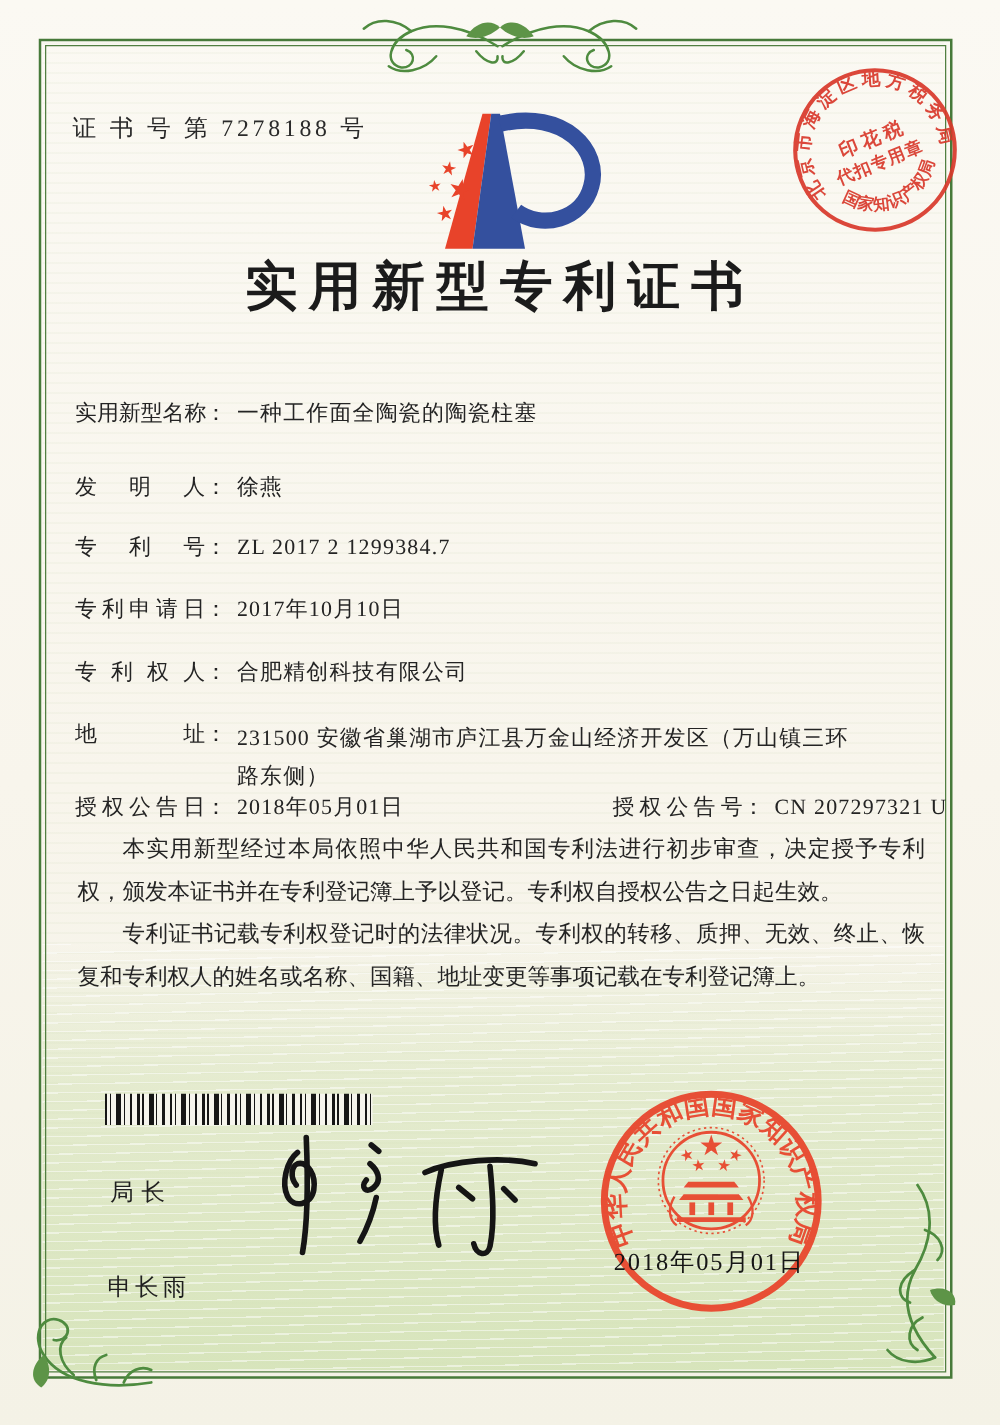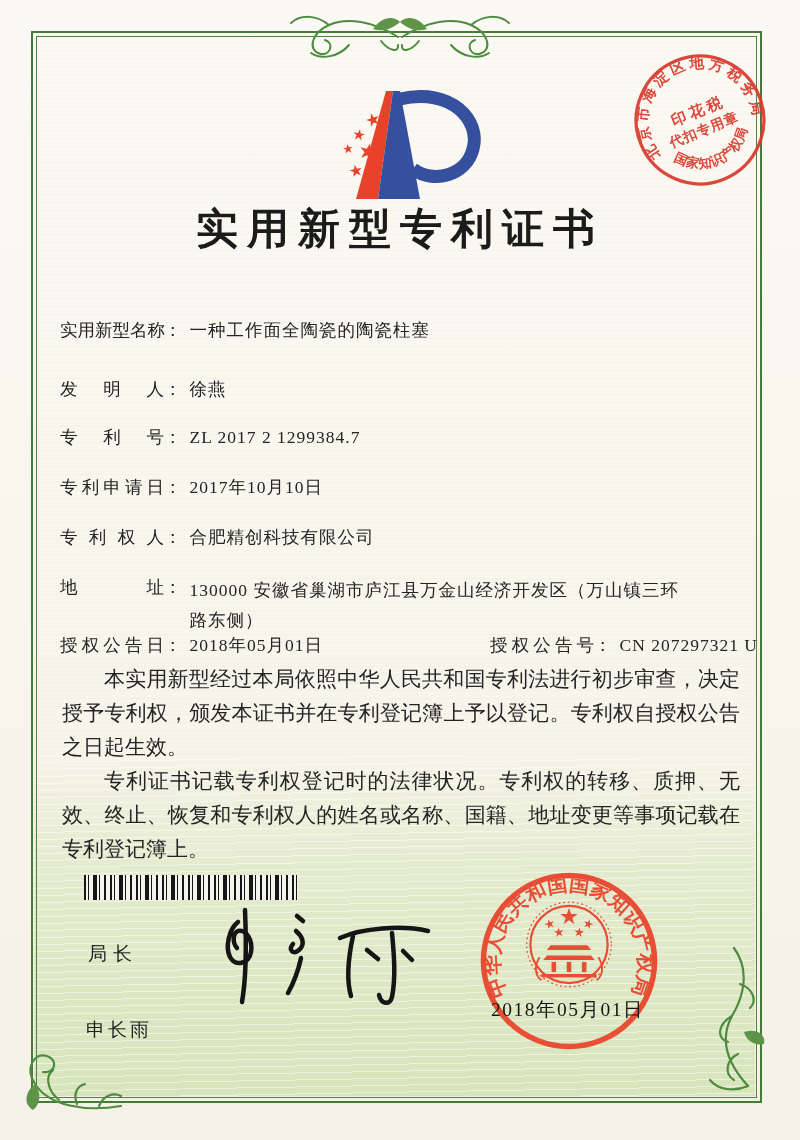--- a/index.html
+++ b/index.html
@@ -22,21 +22,21 @@
   .title { position:absolute; left:0; top:201px; width:800px; text-align:center;
     font-size:42px; font-weight:700; letter-spacing:9px; color:#1b1b1b; }
   .fields { position:absolute; left:60px; top:0; width:690px; font-size:17.5px; color:#242424; }
   .frow { position:absolute; left:0; white-space:nowrap; }
   .lab { display:inline-block; }
   .lab-text { display:inline-block; width:104px; text-align:justify; text-align-last:justify; }
   .fval { margin-left:8px; letter-spacing:1px; }
   .fval-wrap { display:inline-block; vertical-align:top; width:505px; white-space:normal;
     line-height:30px; letter-spacing:1px; margin-left:8px; }
   .grant2 { position:absolute; left:395px; top:0;margin-left:35px; }
-  .paras { position:absolute; left:62px; top:662px; width:678px; font-size:21px;
+  .paras { position:absolute; left:62px; top:662px; width:678px; font-size:18px;
     line-height:34px; text-align:justify; color:#242424; }
   .paras p { margin:0; text-indent:2em; }
   .barcode { position:absolute; left:84px; top:875px; width:214px; height:25px;
     background: repeating-linear-gradient(90deg,
       #161616 0 2px, #f5f4ec 2px 4px, #161616 4px 5px, #f5f4ec 5px 9px,
       #161616 9px 13px, #f5f4ec 13px 15px, #161616 15px 16px, #f5f4ec 16px 20px,
       #161616 20px 22px, #f5f4ec 22px 26px); }
   .sig-title { position:absolute; left:88px; top:941px; font-size:19px; letter-spacing:6px; color:#1f1f1f; }
   .sig-name { position:absolute; left:86px; top:980px; font-size:19px; letter-spacing:3px; color:#1f1f1f;margin-top:37px; }
   .sig-draw { position:absolute; left:200px; top:898px; }
@@ -101,20 +101,21 @@
     <g stroke="#4e8b3f" stroke-width="2.2" fill="none" stroke-linecap="round">
       <path d="M36,4 C52,26 46,52 34,72 C22,94 28,118 50,142"></path>
       <path d="M34,72 C20,80 18,94 30,98"></path>
       <path d="M42,40 C54,44 60,56 52,64"></path>
       <path d="M40,110 C28,116 26,130 36,136"></path>
       <path d="M50,142 C36,148 20,146 12,136"></path>
     </g>
     <path d="M46,88 C58,84 68,90 66,100 C56,102 48,96 46,88 Z" fill="#5d9447"></path>
   </svg>
 
+  <div class="cert-no">证 书 号 第 7278188 号</div>
 
   <svg class="logo" width="180" height="122" viewBox="0 0 180 122">
     <path d="M62,6 L69,6 L54,114 L32,114 Z" fill="#e8432a"></path>
     <path d="M69,6 L76,6 L96,114 L54,114 Z" fill="#34509e"></path>
     <path d="M76,14 C128,2 157,36 149,64 C142,91 109,99 89,84" stroke="#34509e" stroke-width="13" fill="none"></path>
     <g fill="#e8432a">
       <use href="#star" transform="translate(49,35) scale(7) rotate(-18)"></use>
       <use href="#star" transform="translate(35,50) scale(6) rotate(10)"></use>
       <use href="#star" transform="translate(24,64) scale(5) rotate(-8)"></use>
       <use href="#star" transform="translate(44,67) scale(9) rotate(14)"></use>
@@ -152,21 +153,21 @@
     <div class="frow" style="top:425px">
       <span class="lab"><span class="lab-text">专利号</span><span>：</span></span><span class="fval">ZL 2017 2 1299384.7</span>
     </div>
     <div class="frow" style="top:475px">
       <span class="lab"><span class="lab-text">专利申请日</span><span>：</span></span><span class="fval">2017年10月10日</span>
     </div>
     <div class="frow" style="top:525px">
       <span class="lab"><span class="lab-text">专利权人</span><span>：</span></span><span class="fval">合肥精创科技有限公司</span>
     </div>
     <div class="frow" style="top:575px">
-      <span class="lab" style="vertical-align:top"><span class="lab-text">地址</span><span>：</span></span><span class="fval-wrap">130000 安徽省巢湖市庐江县万金山经济开发区（万山镇三环路东侧）</span>
+      <span class="lab" style="vertical-align:top"><span class="lab-text">地址</span><span>：</span></span><span class="fval-wrap">231500 安徽省巢湖市庐江县万金山经济开发区（万山镇三环路东侧）</span>
     </div>
     <div class="frow" style="top:633px; width:690px">
       <span>
         <span class="lab"><span class="lab-text">授权公告日</span><span>：</span></span><span class="fval">2018年05月01日</span>
       </span>
       <span class="grant2">
         <span class="lab"><span class="lab-text">授权公告号</span><span>：</span></span><span class="fval">CN 207297321 U</span>
       </span>
     </div>
   </div>

